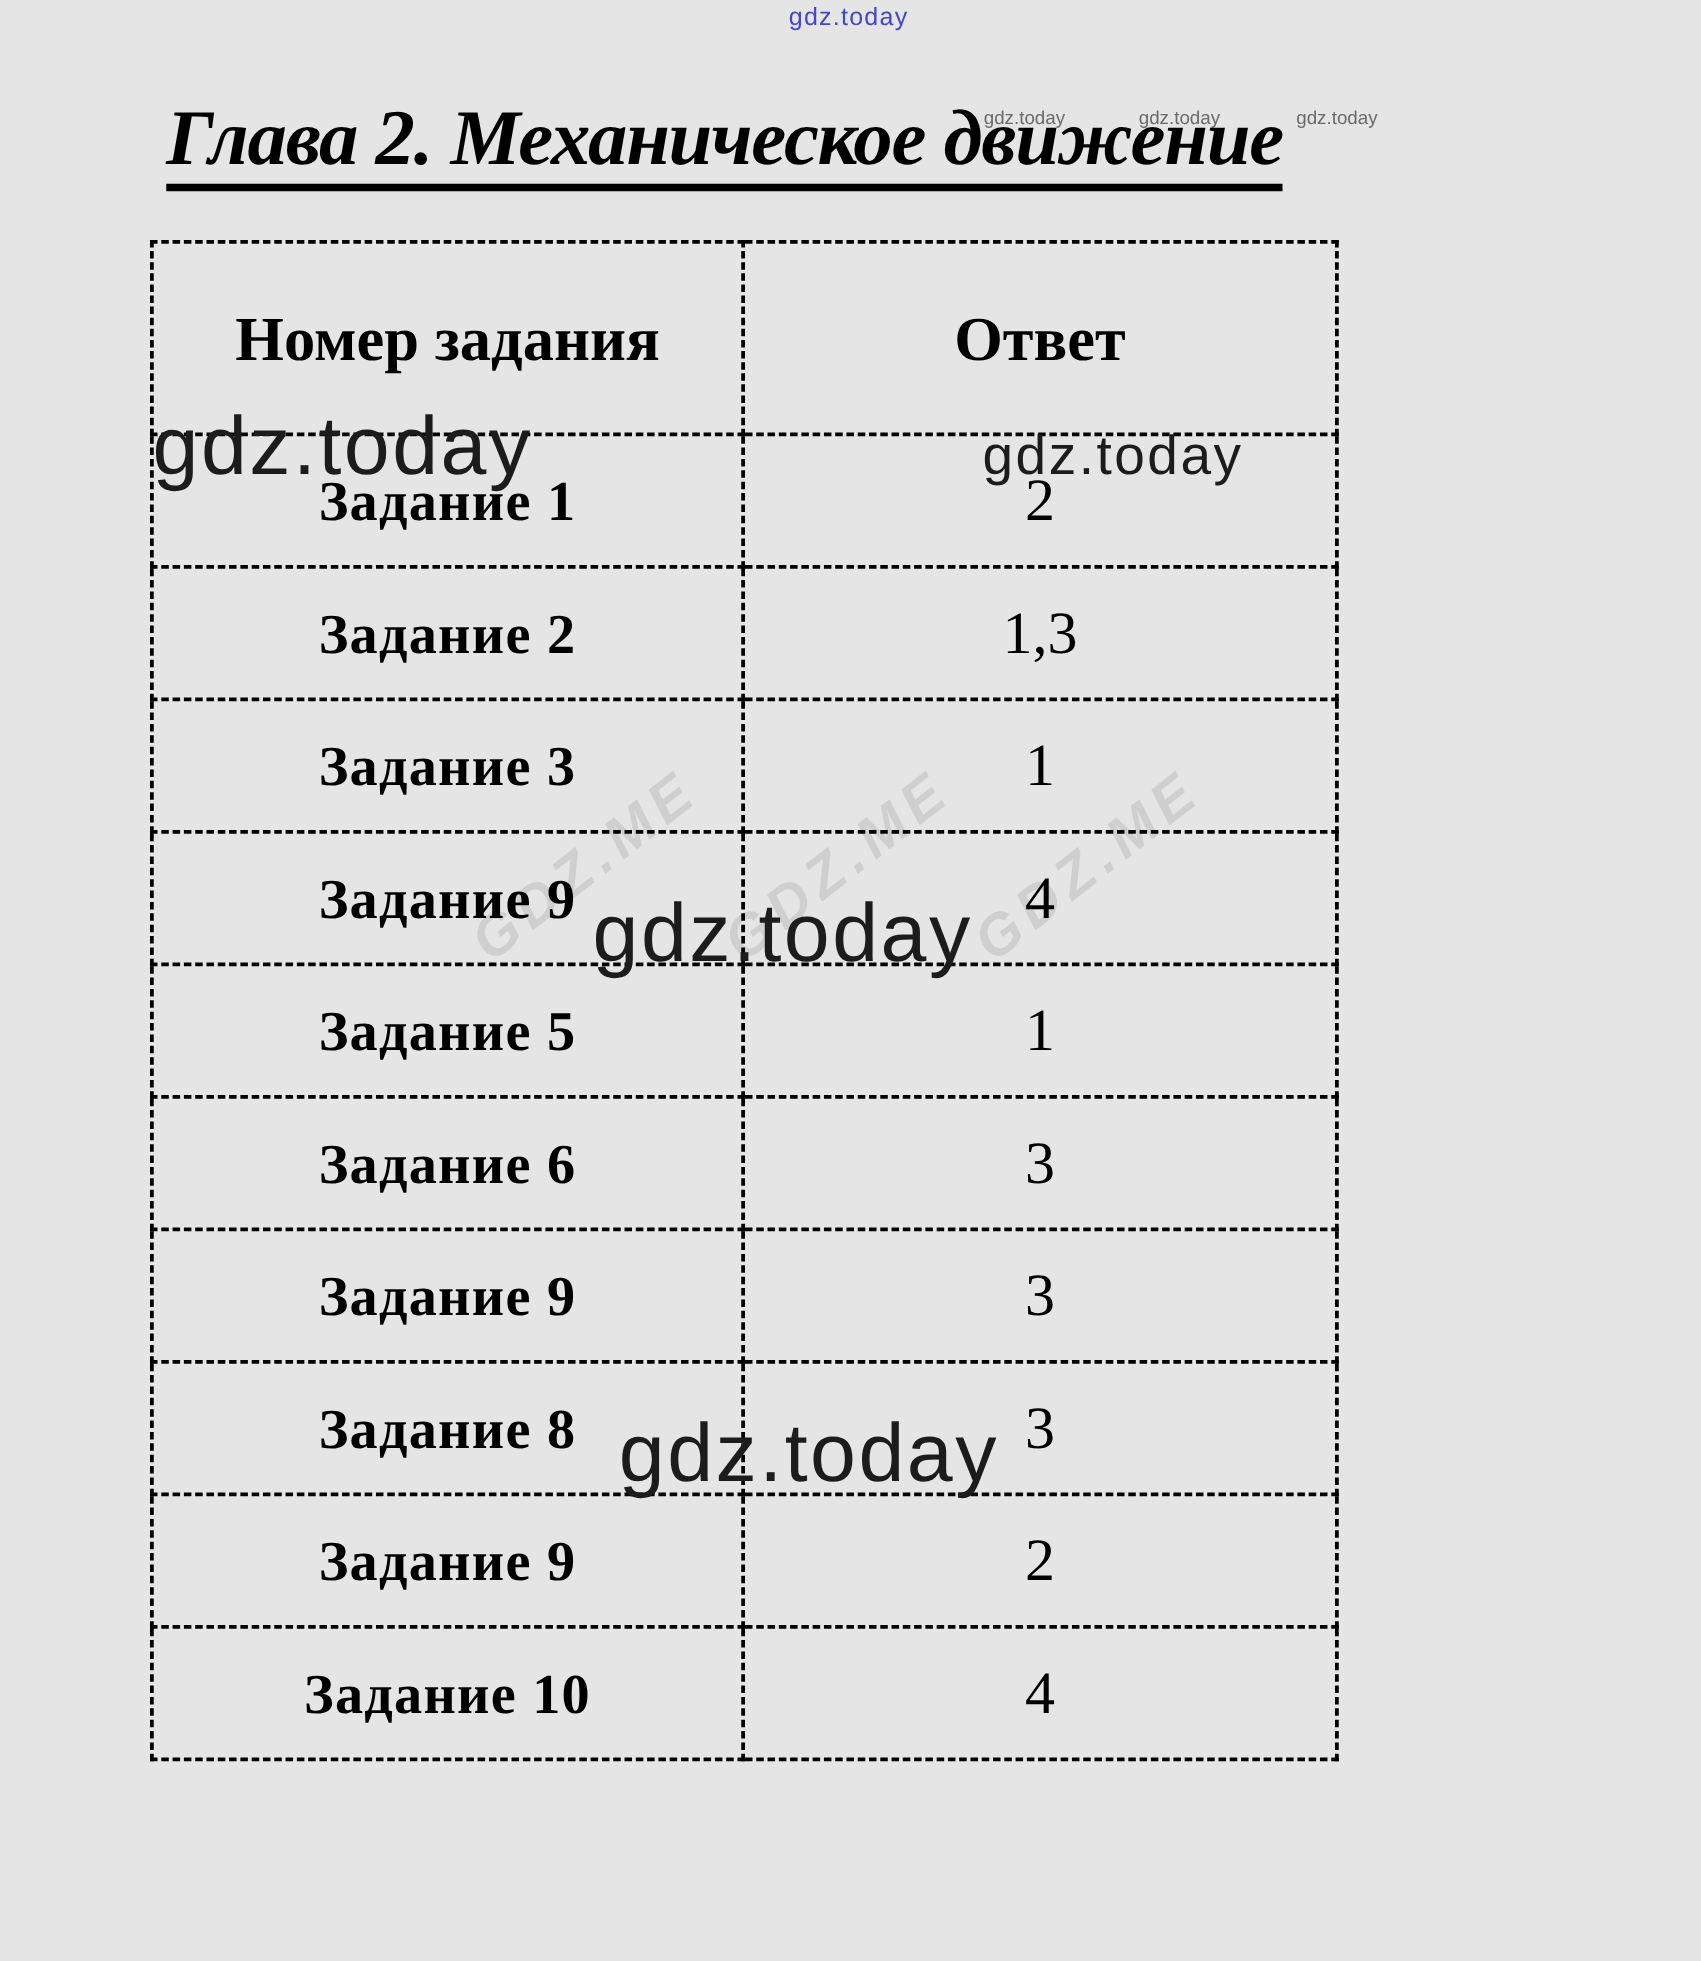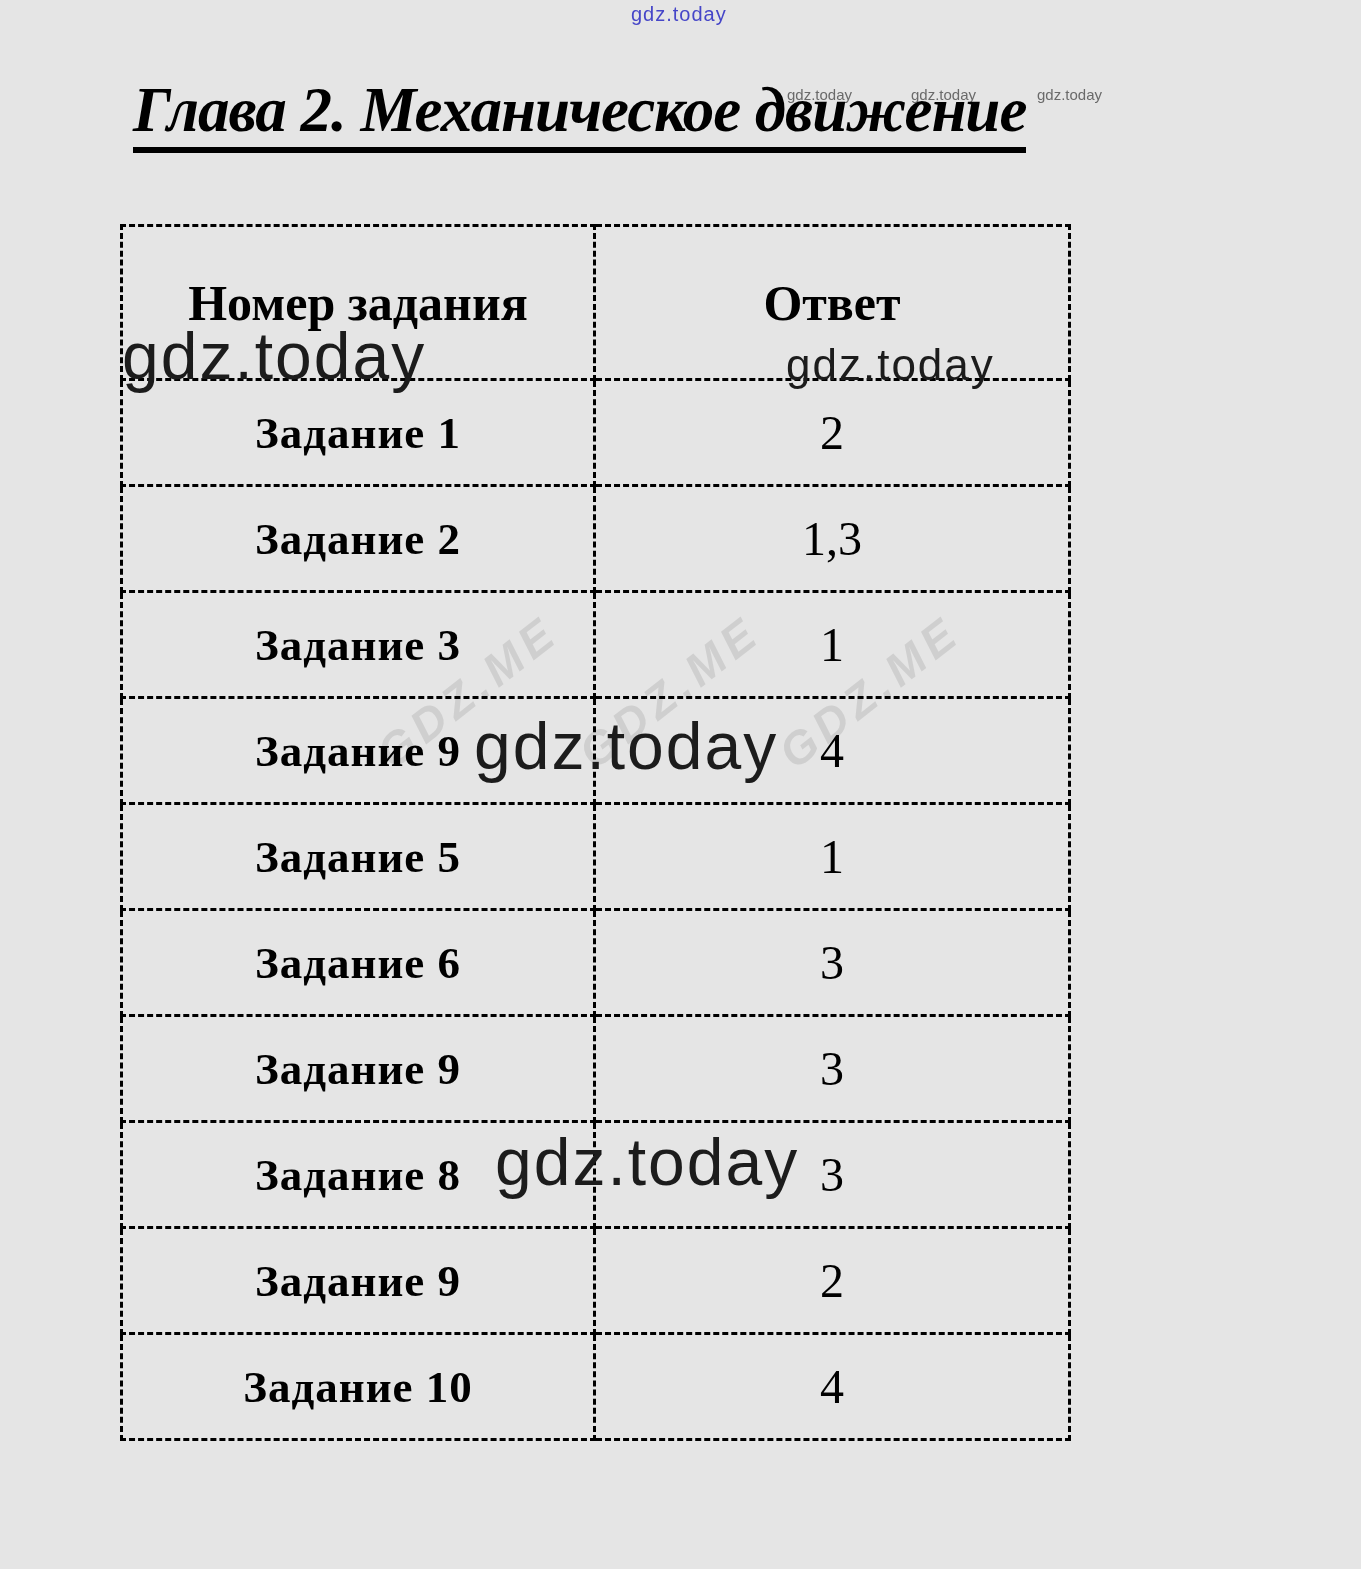--- a/index.html
+++ b/index.html
@@ -52,21 +52,21 @@
     line-height:1.15;
     white-space:nowrap;
     border-bottom:6px solid #000;
     padding-bottom:1px;
     z-index:2;
   }
 
   
   table.answers {
     position:absolute;
-    left:120px; top:224px;
+    left:120px; top:192px;
     width:948px;
     border-collapse:collapse;
     table-layout:fixed;
     background:transparent;
     z-index:2;
   }
   .answers th, .answers td {
     border:3px dashed #000;
     text-align:center;
     vertical-align:middle;

